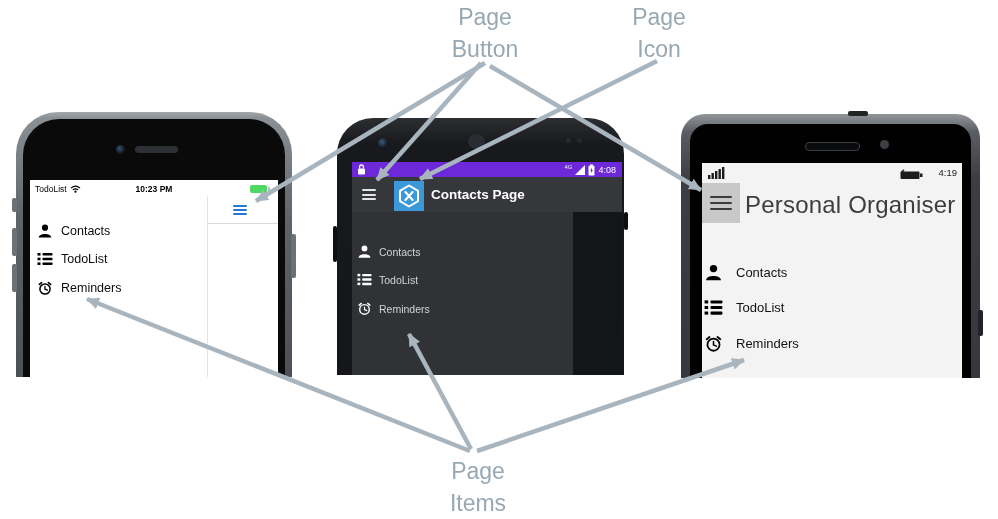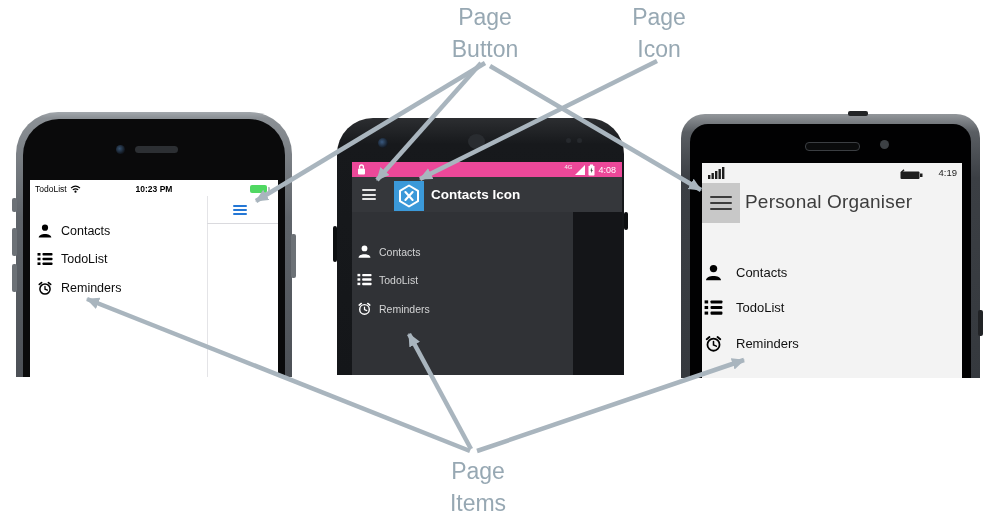--- a/index.html
+++ b/index.html
@@ -46,21 +46,21 @@
   
   #android{left:337px;top:118px;width:287px;height:257px;border-radius:36px 36px 0 0;
           background:linear-gradient(180deg,#2c2e31 0,#17191c 26px,#141619);z-index:5;}
   #android .cam{position:absolute;left:41px;top:20px;width:10px;height:10px;border-radius:50%;
           background:radial-gradient(circle at 40% 40%,#3a5a80,#121821 70%);}
   #android .ear{position:absolute;left:131px;top:16px;width:17px;height:15px;border-radius:50%;background:#292c30;}
   #android .dots{position:absolute;left:229px;top:20px;width:18px;height:5px;}
   #android .dots i{position:absolute;width:5px;height:5px;border-radius:50%;background:#26292d;}
   #android .sidebtn{position:absolute;background:#0d0f11;border-radius:2px;}
   #android .screen{left:15px;top:44px;width:270px;height:213px;background:#2f3134;}
-  .and-status{position:absolute;left:0;top:0;width:100%;height:15px;background:#ec4899;color:#fff;}
+  .and-status{position:absolute;left:0;top:0;width:100%;height:15px;background:#6d28d9;color:#fff;}
   .and-lock{position:absolute;left:5px;top:2px;}
   .and-right{position:absolute;right:6px;top:0;height:15px;display:flex;align-items:center;gap:3px;}
   .and-net{font-size:6px;color:#eee;position:relative;top:-3px;}
   .and-time{font-size:9px;color:#fff;}
   .and-bar{position:absolute;left:0;top:15px;width:100%;height:35px;background:#35373b;}
   .and-burger{position:absolute;left:10px;top:12px;width:14px;height:11px;cursor:pointer;}
   .and-burger .hbar{width:14px;height:2px;background:#e6e6e6;}
   .and-logo{position:absolute;left:42px;top:4px;width:30px;height:30px;background:#3b99d9;}
   .and-title{position:absolute;left:79px;top:0;height:35px;line-height:35px;
              font-size:13.5px;font-weight:bold;color:#fff;}
@@ -77,21 +77,21 @@
            background:#0a0b0c;border:1px solid #3b3e42;}
   #wp .cam{position:absolute;left:199px;top:26px;width:9px;height:9px;border-radius:50%;background:#3c4044;}
   #wp .sidebtn{position:absolute;right:-3px;width:5px;background:#212326;border-radius:2px;}
   #wp .screen{left:21px;top:49px;width:260px;height:215px;background:#f3f3f3;}
   .wp-status{position:absolute;left:0;top:0;width:100%;height:18px;text-decoration:underline;}
   .wp-time{position:absolute;right:5px;top:4px;font-size:9.5px;color:#1c1c1c;}
   .wp-batt{position:absolute;right:39px;top:6px;}
   .wp-sig{position:absolute;left:6px;top:3px;}
   .wp-burger{position:absolute;left:0;top:20px;width:38px;height:40px;background:#c8c8c8;cursor:pointer;}
   .wp-burger .hbar{left:8px;width:22px;height:2.4px;background:#3c3c3c;}
-  .wp-title{position:absolute;left:43px;top:28px;font-size:19px;color:#3d3d3d;letter-spacing:.2px;}
+  .wp-title{position:absolute;left:43px;top:28px;font-size:24px;color:#3d3d3d;letter-spacing:.2px;}
   .wp-row{height:20px;gap:13px;font-size:13px;color:#111;width:170px;}
 </style>
 </head>
 <body>
 
 <div class="canvas">
 
   <div class="note" style="left:415px;top:1px;">Page
 Button</div>
   <div class="note" style="left:589px;top:1px;">Page
@@ -208,21 +208,21 @@
         <div class="and-burger">
           <span class="hbar" style="top:0;"></span>
             <span class="hbar" style="top:4.5px;"></span>
             <span class="hbar" style="top:9px;"></span>
         </div>
         <svg class="and-logo" width="30" height="30" viewBox="0 0 30 30">
           <rect width="30" height="30" fill="#3b99d9"></rect>
           <path d="M15 4.5 L24 9.8 V20.2 L15 25.5 L6 20.2 V9.8 Z" stroke="#fff" stroke-width="2" fill="none" stroke-linejoin="round"></path>
           <path d="M11.4 11 L18.6 19 M18.6 11 L11.4 19" stroke="#fff" stroke-width="2.1" stroke-linecap="round"></path>
         </svg>
-        <span class="and-title">Contacts Icon</span>
+        <span class="and-title">Contacts Page</span>
       </div>
 
       <div class="and-drawer"></div>
       <div class="and-detail"></div>
 
       <div class="mrow and-row" style="left:5px;top:81px;">
         <svg class="icn" width="15" height="15" viewBox="0 0 16 16">
           <circle cx="8" cy="4.7" r="3.1" fill="#fff"></circle>
           <path d="M1.7 14.6 C1.7 9.8 14.3 9.8 14.3 14.6 Z" fill="#fff"></path>
         </svg>

